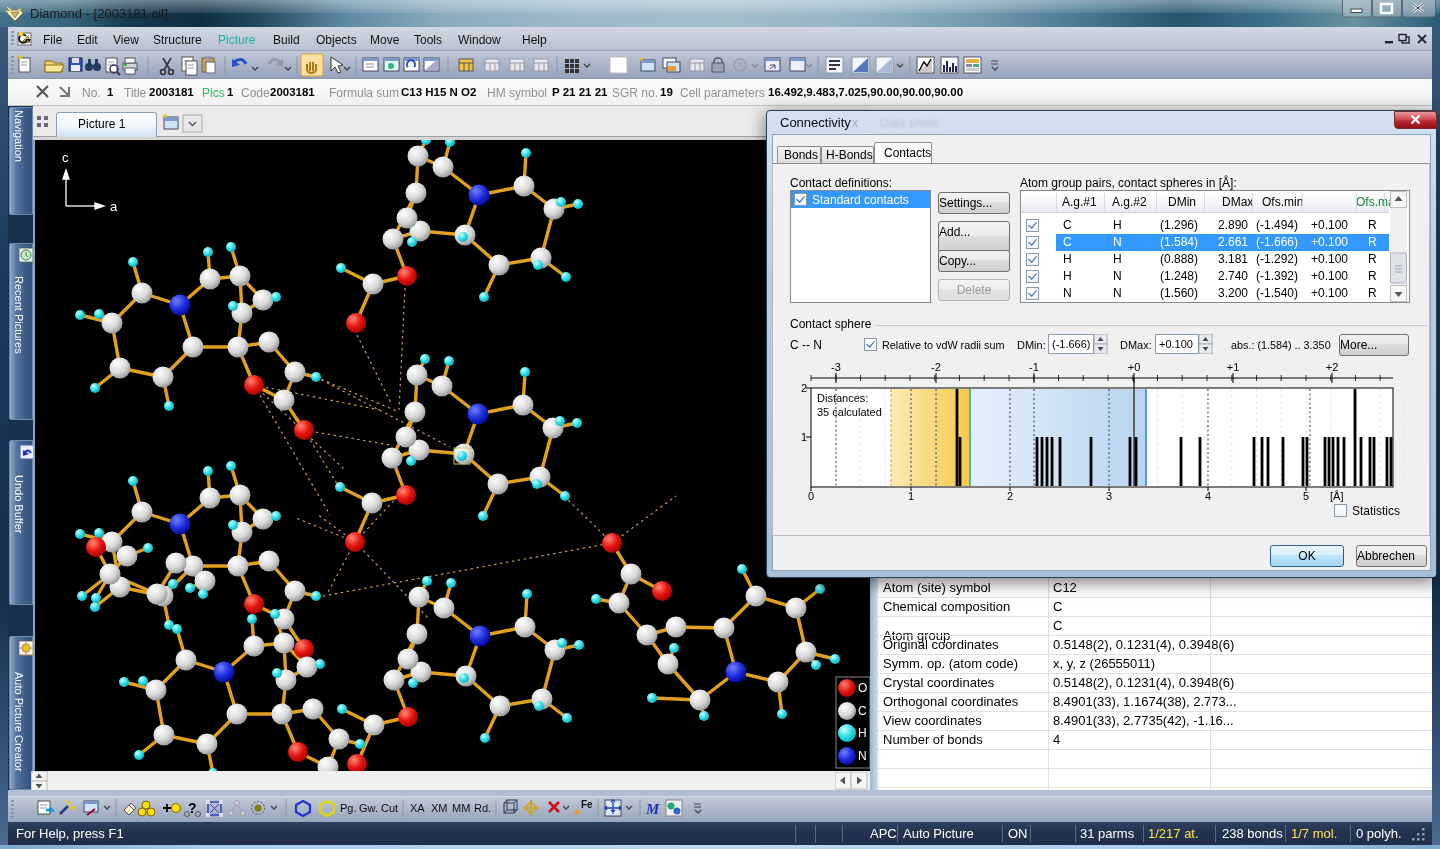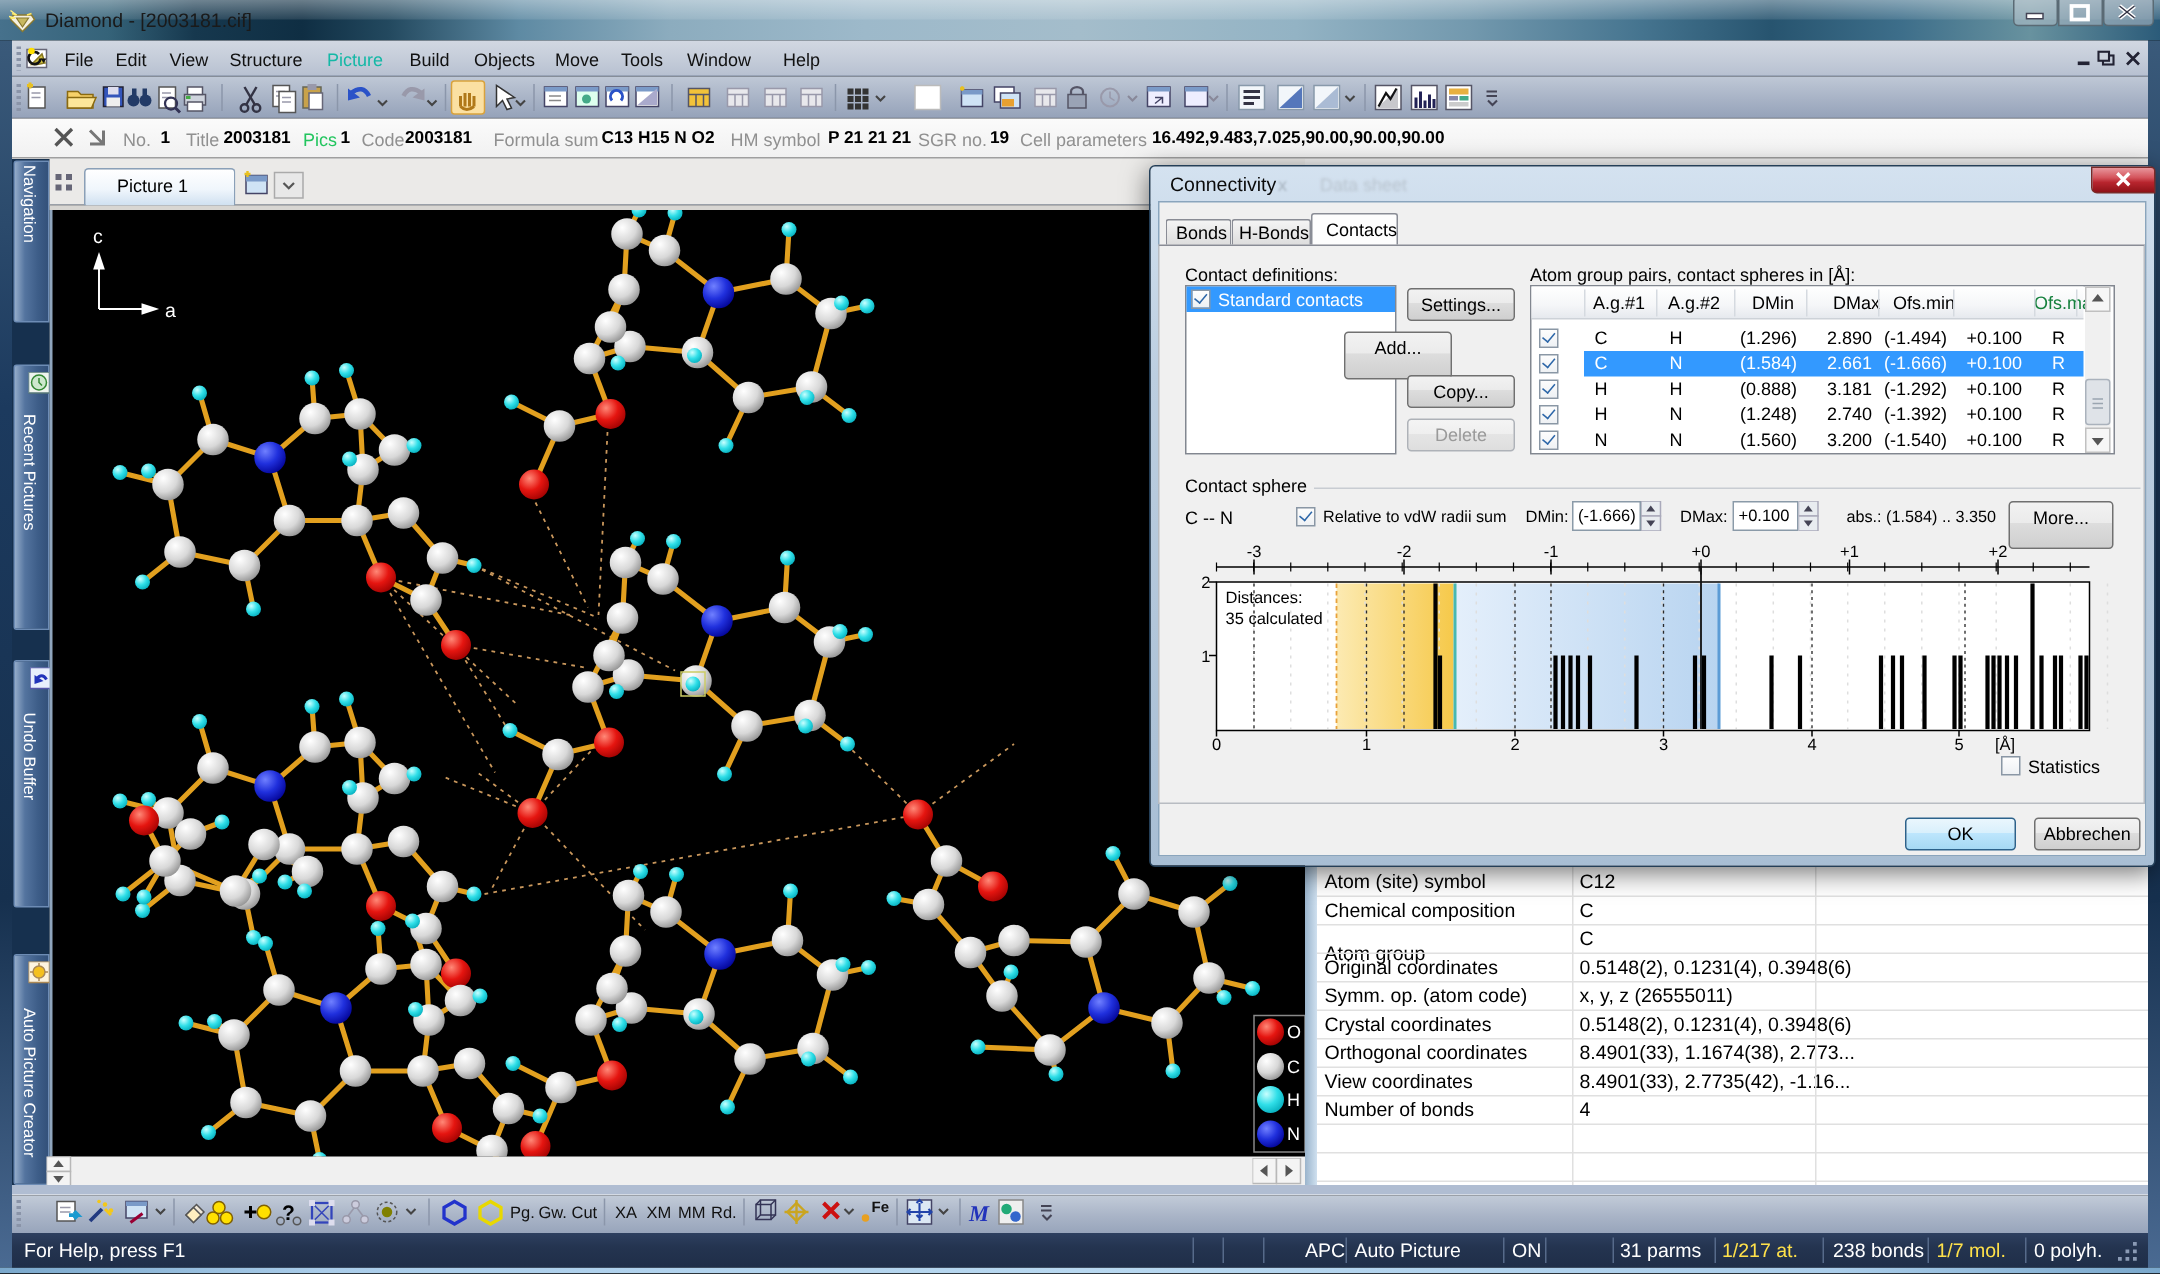--- a/index.html
+++ b/index.html
@@ -1,20 +1,20 @@
 <!DOCTYPE html>
 <html><head><meta charset="utf-8"><style>
 *{margin:0;padding:0;box-sizing:border-box}
 body{width:1440px;height:849px;overflow:hidden;position:relative;
  font-family:"Liberation Sans",sans-serif;background:#000;}
 .abs{position:absolute}
 .txt{white-space:nowrap}
 .btn7{border:1px solid #707070;border-radius:3px;
  background:linear-gradient(#f2f2f2,#ebebeb 45%,#dddddd 46%,#cfcfcf);
- font-size:12px;text-align:center;color:#000}
+ font-size:12px;color:#000}
 .btn7dis{border:1px solid #aeb2b8;border-radius:3px;
  background:linear-gradient(#f4f4f4,#efefef 45%,#e5e5e5 46%,#dedede);
  font-size:12px;text-align:center;color:#9a9a9a}
 .edit{border:1px solid #8a9aa8;background:#fff;font-size:12px}
 .cb{width:13px;height:13px;border:1px solid #8a97a5;background:linear-gradient(#fdfdfd,#eef1f4);position:absolute}
 .chk:after{content:"";position:absolute;left:3px;top:0px;width:4px;height:7px;
  border:solid #2c66a8;border-width:0 1.8px 1.8px 0;transform:rotate(40deg)}
 .gridline{position:absolute;background:#e0e0e0}
 </style></head><body>
 <div class="abs" style="left:0;top:0;width:1440px;height:27px;
@@ -947,21 +947,21 @@
 <div class="abs txt" style="left:826px;top:148px;font-size:12px;color:#000">H-Bonds</div>
 <div class="abs" style="left:874px;top:142px;width:58px;height:22px;background:#fdfdfd;border:1px solid #898c95;border-bottom:none;border-radius:2px 2px 0 0"></div>
 <div class="abs txt" style="left:884px;top:146px;font-size:12px;color:#000">Contacts</div>
 <div class="abs" style="left:772px;top:163px;width:658px;height:373px;background:#f0f0f0;border:1px solid #b8bcc2;border-top:1px solid #898c95"></div>
 <div class="abs txt" style="left:790px;top:176px;font-size:12px;color:#000">Contact definitions:</div>
 <div class="abs" style="left:790px;top:190px;width:141px;height:113px;background:#fff;border:1px solid #828790"></div>
 <div class="abs" style="left:791px;top:191px;width:139px;height:17px;background:#3399ff"></div>
 <div class="cb chk" style="left:794px;top:193px"></div>
 <div class="abs txt" style="left:812px;top:193px;font-size:12px;color:#fff">Standard contacts</div>
 <div class="abs btn7" style="left:938px;top:192px;width:72px;height:22px;line-height:20px">Settings...</div>
-<div class="abs btn7" style="left:896px;top:221px;width:72px;height:32px;line-height:20px">Add...</div>
+<div class="abs btn7" style="left:938px;top:221px;width:72px;height:32px;line-height:20px">Add...</div>
 <div class="abs btn7" style="left:938px;top:250px;width:72px;height:22px;line-height:20px">Copy...</div>
 <div class="abs btn7dis" style="left:938px;top:279px;width:72px;height:22px;line-height:20px">Delete</div>
 <div class="abs txt" style="left:1020px;top:176px;font-size:12px;color:#000">Atom group pairs, contact spheres in [Å]:</div>
 <div class="abs" style="left:1020px;top:190px;width:390px;height:113px;background:#fff;border:1px solid #828790"></div>
 <div class="abs" style="left:1021px;top:191px;width:368px;height:22px;background:linear-gradient(#ffffff,#f5f6f8 60%,#e6e9ee);border-bottom:1px solid #cdd2d8"></div>
 <div class="abs txt" style="left:1062px;top:195px;font-size:12px;color:#000">A.g.#1</div>
 <div class="abs txt" style="left:1112px;top:195px;font-size:12px;color:#000">A.g.#2</div>
 <div class="abs txt" style="left:1168px;top:195px;font-size:12px;color:#000">DMin</div>
 <div class="abs txt" style="left:1222px;top:195px;font-size:12px;color:#000">DMax</div>
 <div class="abs txt" style="left:1262px;top:195px;font-size:12px;color:#000">Ofs.min</div>
@@ -1040,21 +1040,21 @@
   </svg>
 <div class="abs txt" style="left:1120px;top:339px;font-size:11px;color:#000">DMax:</div>
 <div class="abs edit txt" style="left:1155px;top:334px;width:44px;height:20px;padding:3px 3px;font-size:11px">+0.100</div>
 <svg class="abs" style="left:1199px;top:334px" width="14" height="20">
 <rect x="0" y="0" width="13" height="10" fill="#e8ecf0" stroke="#aab"></rect>
     <rect x="0" y="10" width="13" height="10" fill="#e8ecf0" stroke="#aab"></rect>
 <polygon points="6.5,3 3.5,7 9.5,7" fill="#445"></polygon>
     <polygon points="6.5,17 3.5,13 9.5,13" fill="#445"></polygon>
   </svg>
 <div class="abs txt" style="left:1231px;top:339px;font-size:10.8px;color:#000">abs.: (1.584) .. 3.350</div>
-<div class="abs btn7" style="left:1339px;top:334px;width:70px;height:32px;line-height:20px">More...</div>
+<div class="abs btn7" style="left:1339px;top:334px;width:70px;height:22px;line-height:20px">More...</div>
 <svg width="650" height="160" style="position:absolute;left:785px;top:360px">
 <line x1="26" y1="18" x2="608" y2="18" stroke="#000" stroke-width="1"></line>
 <line x1="51" y1="13" x2="51" y2="23" stroke="#000"></line>
 <text x="51" y="11" text-anchor="middle" font-size="11" font-family="Liberation Sans, sans-serif">-3</text>
 <line x1="151" y1="13" x2="151" y2="23" stroke="#000"></line>
 <text x="151" y="11" text-anchor="middle" font-size="11" font-family="Liberation Sans, sans-serif">-2</text>
 <line x1="249" y1="13" x2="249" y2="23" stroke="#000"></line>
 <text x="249" y="11" text-anchor="middle" font-size="11" font-family="Liberation Sans, sans-serif">-1</text>
 <line x1="349" y1="13" x2="349" y2="23" stroke="#000"></line>
 <text x="349" y="11" text-anchor="middle" font-size="11" font-family="Liberation Sans, sans-serif">+0</text>

